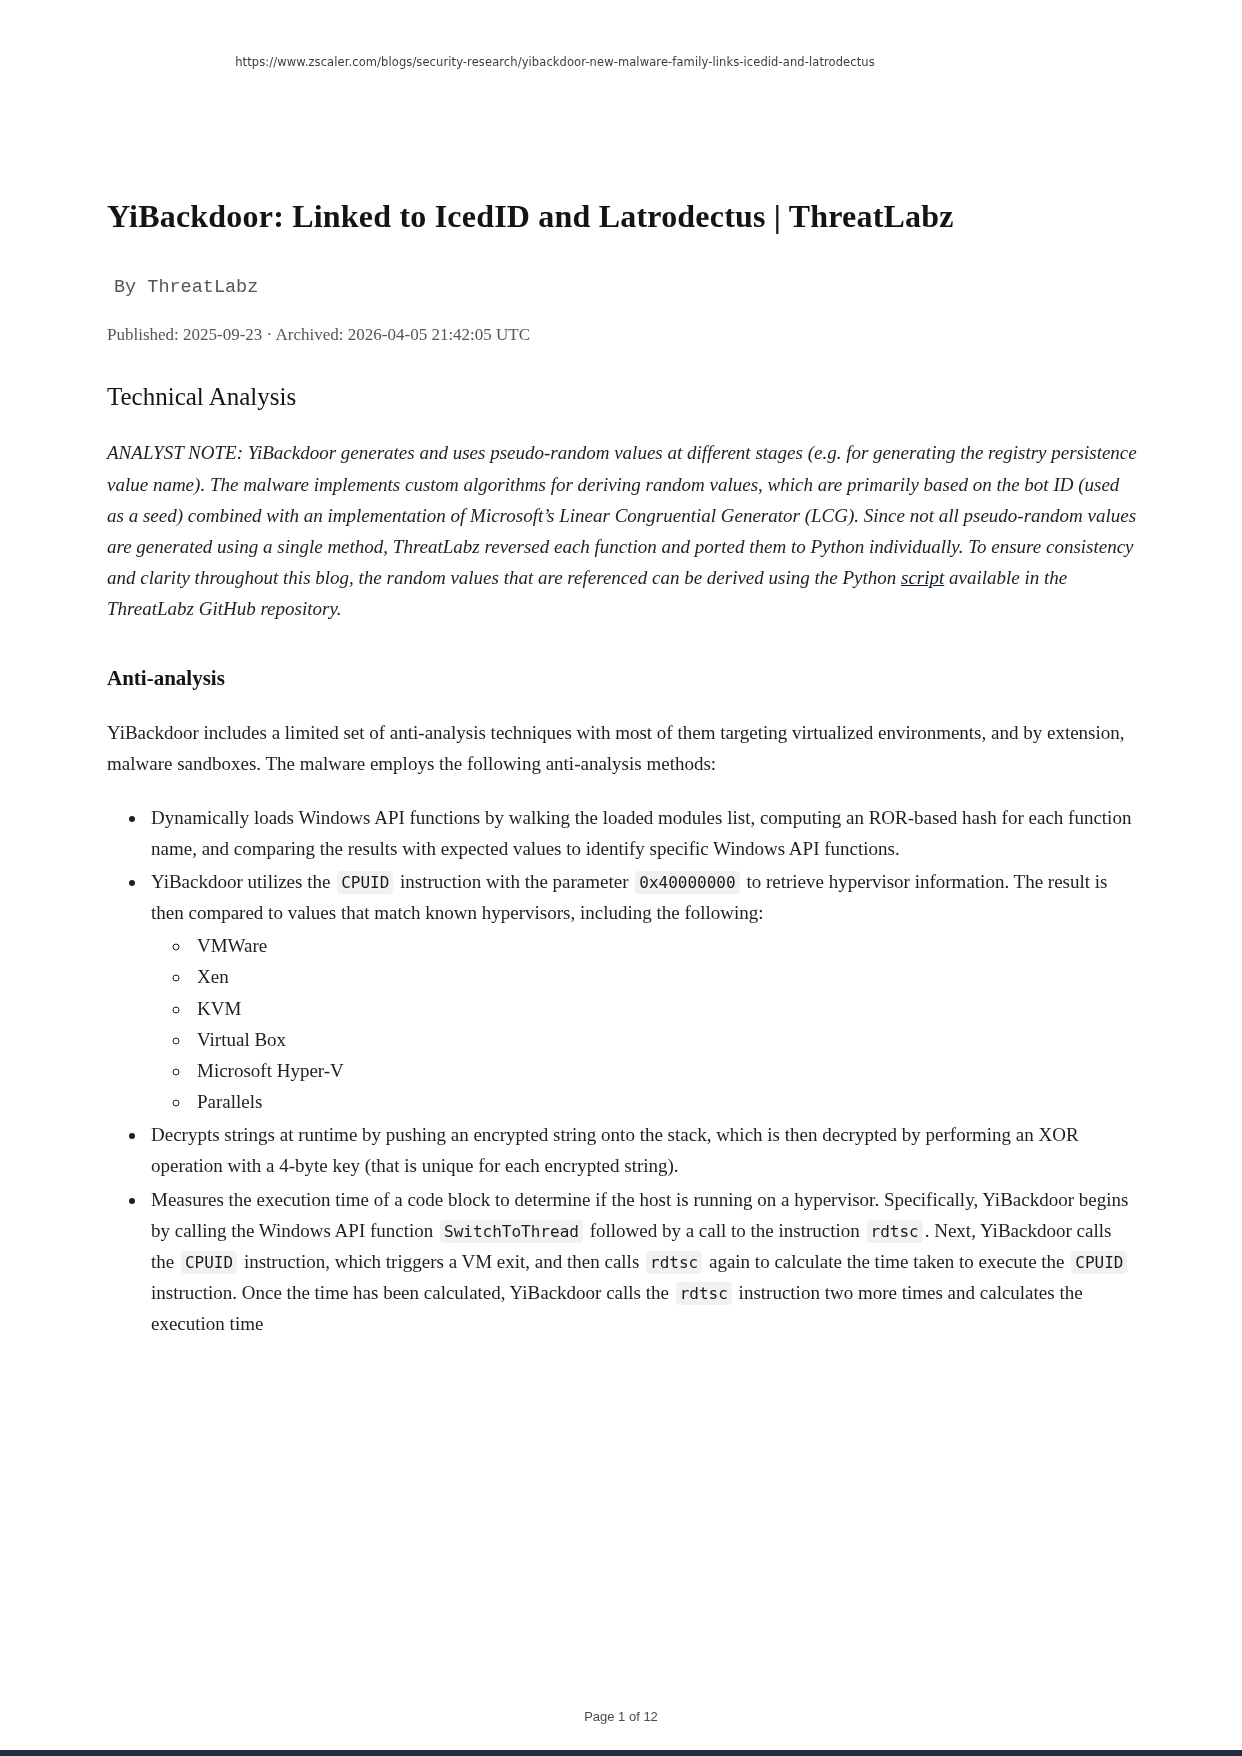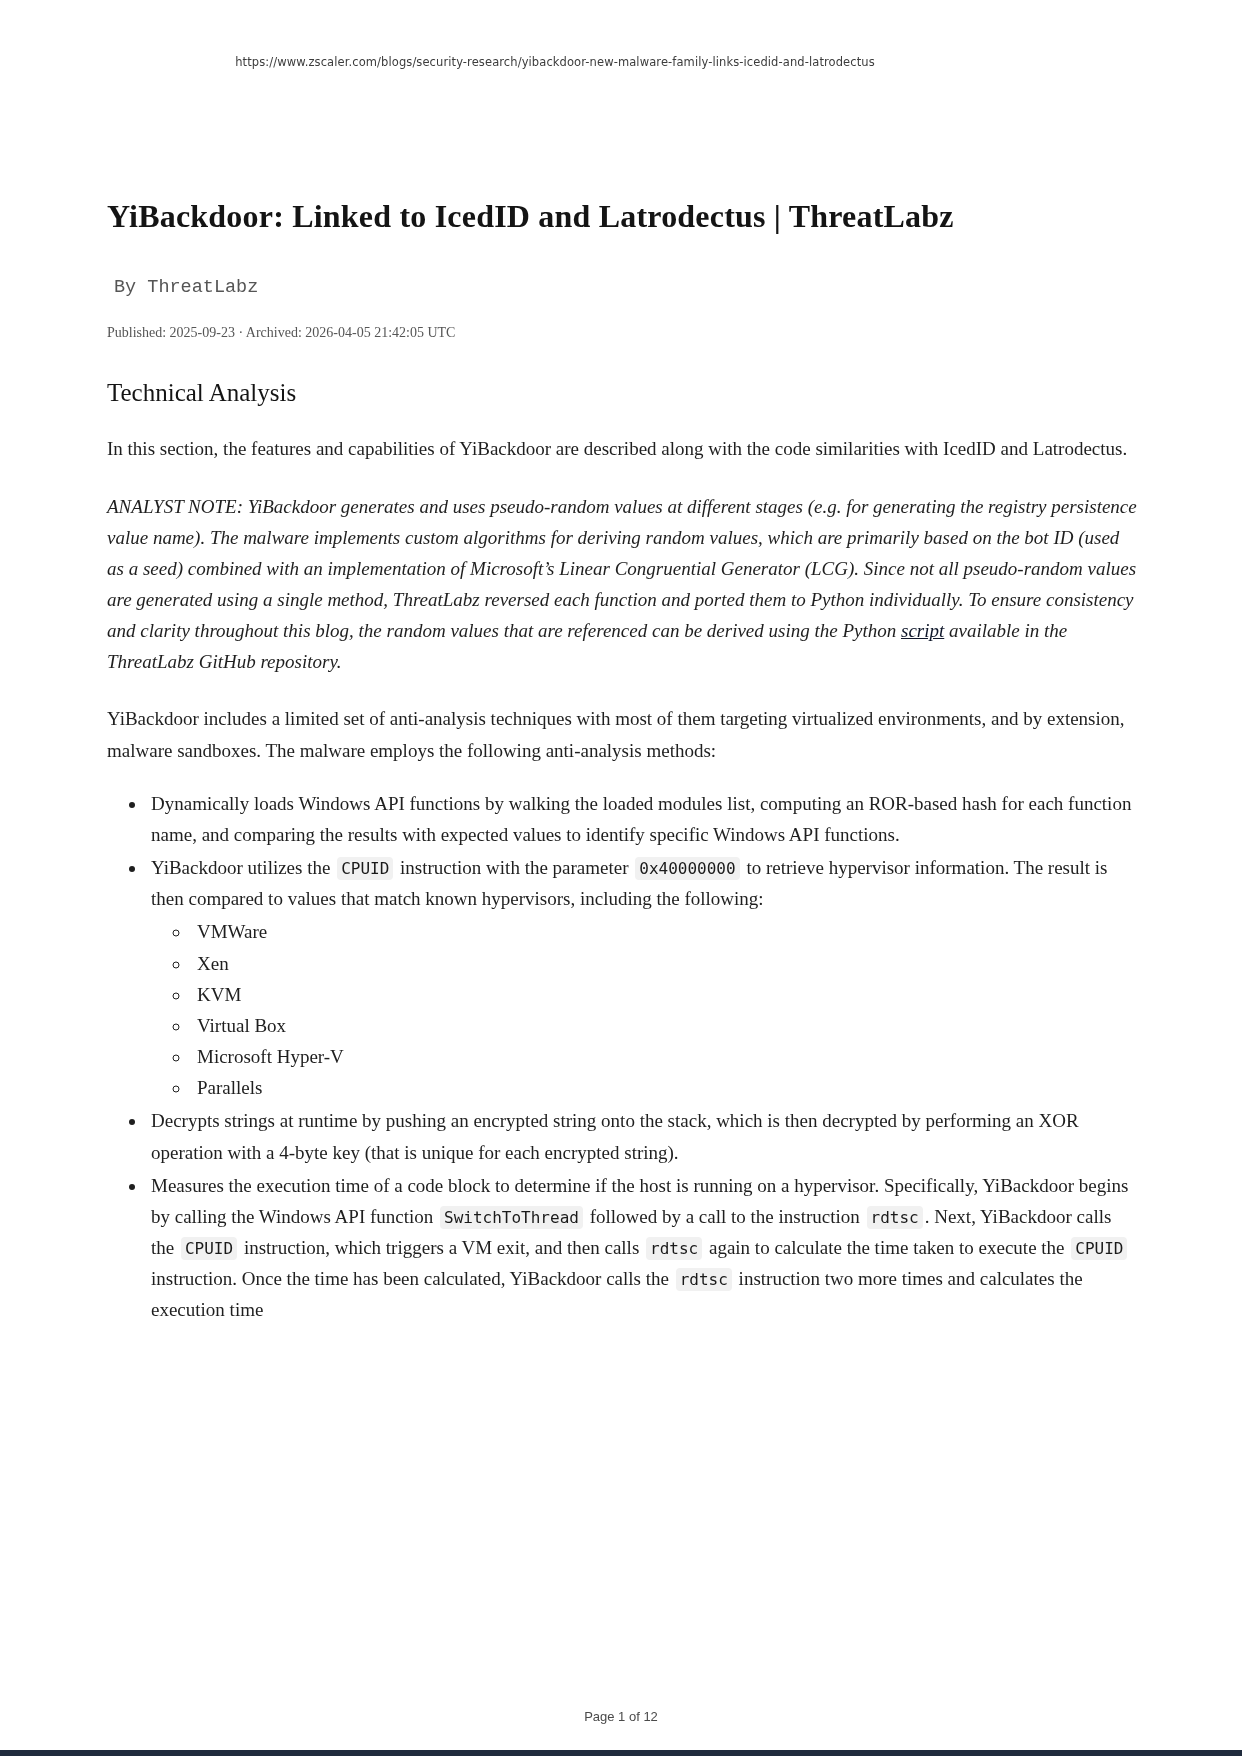--- a/index.html
+++ b/index.html
@@ -39,21 +39,21 @@
     letter-spacing: 0.2px;
   }
   .byline {
     margin: 42px 0 0 7px;
     font-size: 18.5px;
     color: #555555;
     font-family: Liberation Mono, monospace;
   }
   .meta-line {
     margin: 27px 0 0 0;
-    font-size: 14px;
+    font-size: 17px;
     color: #555555;
   }
   h2.section-heading {
     margin: 38px 0 0 0;
     font-size: 25px;
     font-weight: normal;
     color: #141414;
   }
   h3.subsection-heading {
     margin: 42px 0 0 0;
@@ -124,23 +124,23 @@
 <body>
 
 <div class="url-header">https://www.zscaler.com/blogs/security-research/yibackdoor-new-malware-family-links-icedid-and-latrodectus</div>
 
 <div class="content">
   <h1 class="page-title">YiBackdoor: Linked to IcedID and Latrodectus | ThreatLabz</h1>
   <p class="byline">By ThreatLabz</p>
   <p class="meta-line">Published: 2025-09-23 · Archived: 2026-04-05 21:42:05 UTC</p>
 
   <h2 class="section-heading">Technical Analysis</h2>
-  <p class="body-paragraph">In this section, the features and capabilities of YiBackdoor are described along with the code similarities with IcedID and Latrodectus.</p>
   <p class="body-paragraph analyst-note">ANALYST NOTE: YiBackdoor generates and uses pseudo-random values at different stages (e.g. for generating the registry persistence value name). The malware implements custom algorithms for deriving random values, which are primarily based on the bot ID (used as a seed) combined with an implementation of Microsoft’s Linear Congruential Generator (LCG). Since not all pseudo-random values are generated using a single method, ThreatLabz reversed each function and ported them to Python individually. To ensure consistency and clarity throughout this blog, the random values that are referenced can be derived using the Python <a href="#">script</a> available in the ThreatLabz GitHub repository.</p>
 
+  <h3 class="subsection-heading">Anti-analysis</h3>
   <p class="body-paragraph">YiBackdoor includes a limited set of anti-analysis techniques with most of them targeting virtualized environments, and by extension, malware sandboxes. The malware employs the following anti-analysis methods:</p>
 
   <ul class="main-list">
       <li>Dynamically loads Windows API functions by walking the loaded modules list, computing an ROR-based hash for each function name, and comparing the results with expected values to identify specific Windows API functions.</li>
       <li>YiBackdoor utilizes the <code>CPUID</code> instruction with the parameter <code>0x40000000</code> to retrieve hypervisor information. The result is then compared to values that match known hypervisors, including the following:<ul class="sublist">
           <li>VMWare</li>
           <li>Xen</li>
           <li>KVM</li>
           <li>Virtual Box</li>
           <li>Microsoft Hyper-V</li>

